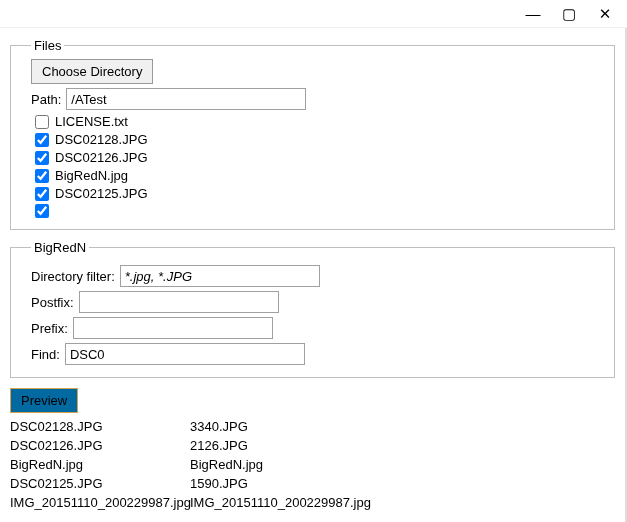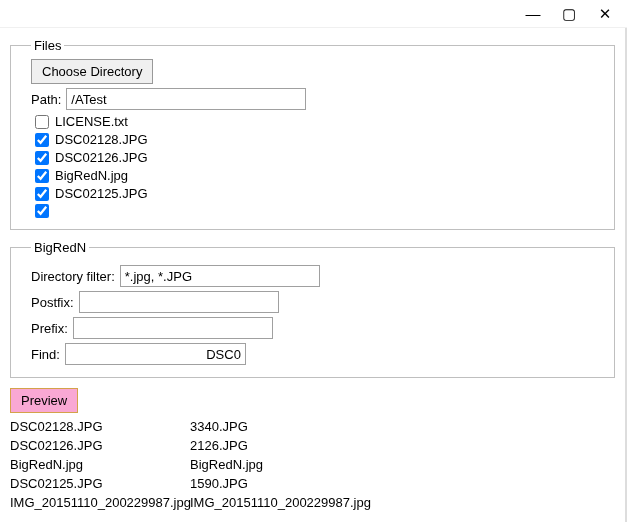--- a/index.html
+++ b/index.html
@@ -48,21 +48,21 @@
     font-family: inherit;
     font-size: 13px;
     background: #f0f0f0;
     border: 1px solid #999;
     padding: 4px 10px;
     cursor: pointer;
     text-align: right;
   }
   button.highlight {
     border: 1px solid #d4a24a;
-    background: #f9a8d4;
+    background: #0369a1;
   }
   .row {
     display: flex;
     align-items: center;
     margin: 4px 0;
     gap: 5px;
   }
   .row label {
     min-width: 0;
   }
@@ -87,24 +87,24 @@
   .preview-table {
     margin-top: 4px;
   }
   .preview-row {
     display: flex;
     line-height: 19px;
   }
   .preview-row .col1 { width: 180px; }
   .preview-row .col2 { }
   .path-input { width: 240px; }
-  .ext-input { width: 200px; }
+  .ext-input { width: 200px; font-style: italic; }
   .prefix-input { width: 200px; }
   .postfix-input { width: 200px; }
-  .find-input { width: 181px; text-align: right; }
+  .find-input { width: 240px; }
   .replace-input { width: 200px; }
 </style>
 </head>
 <body>
 
 <div class="titlebar">
   <div class="ctl">—</div>
   <div class="ctl">▢</div>
   <div class="ctl">✕</div>
 </div>

